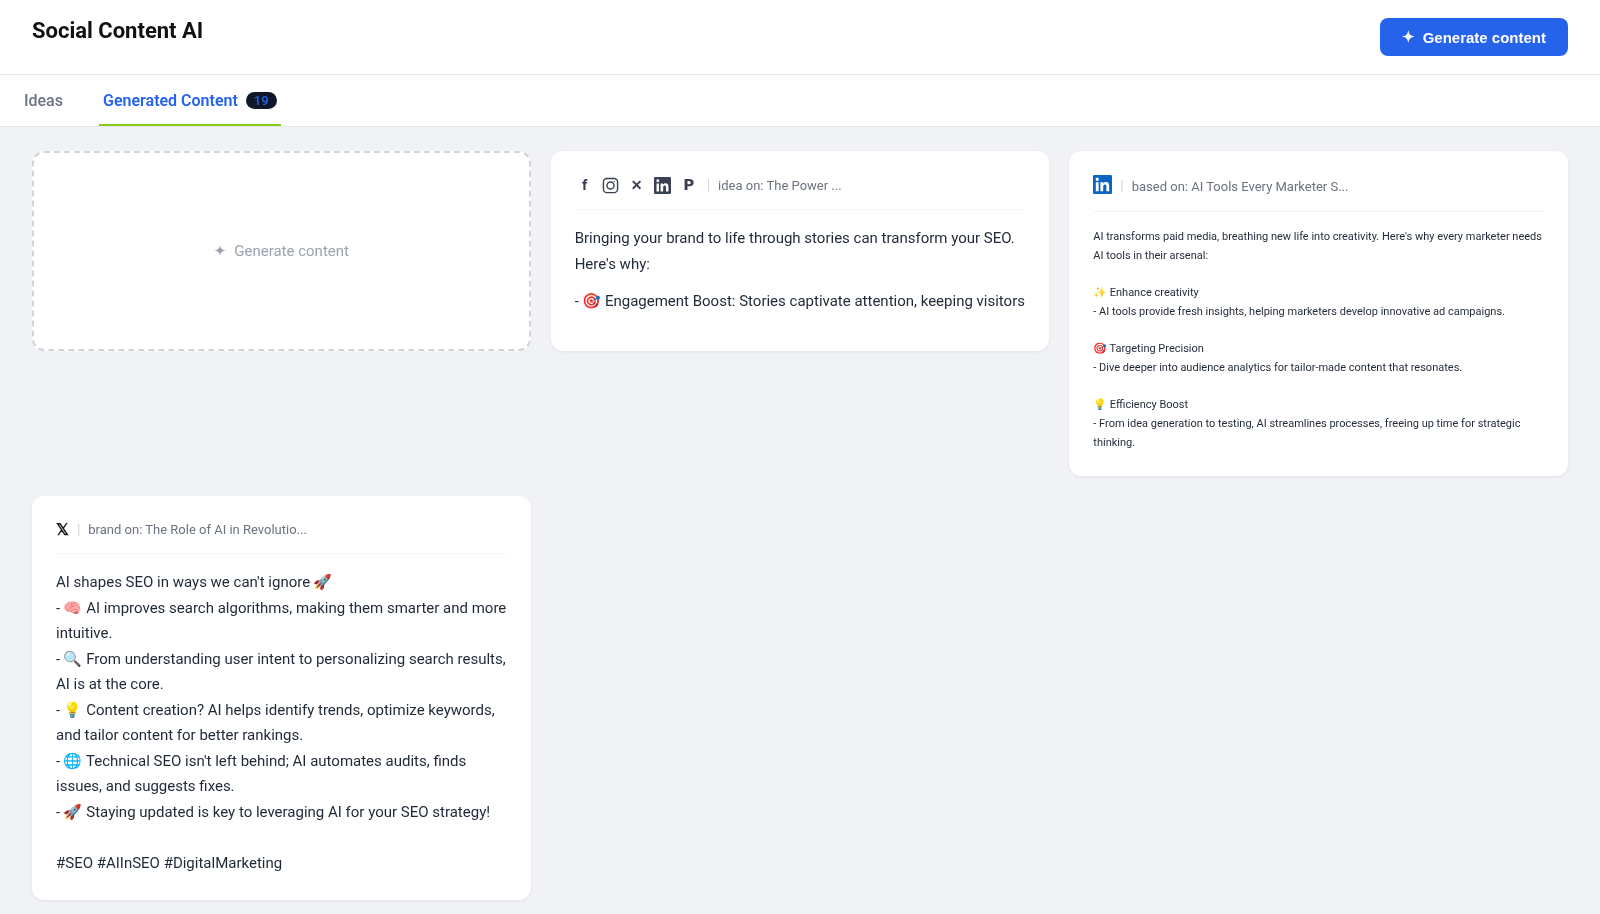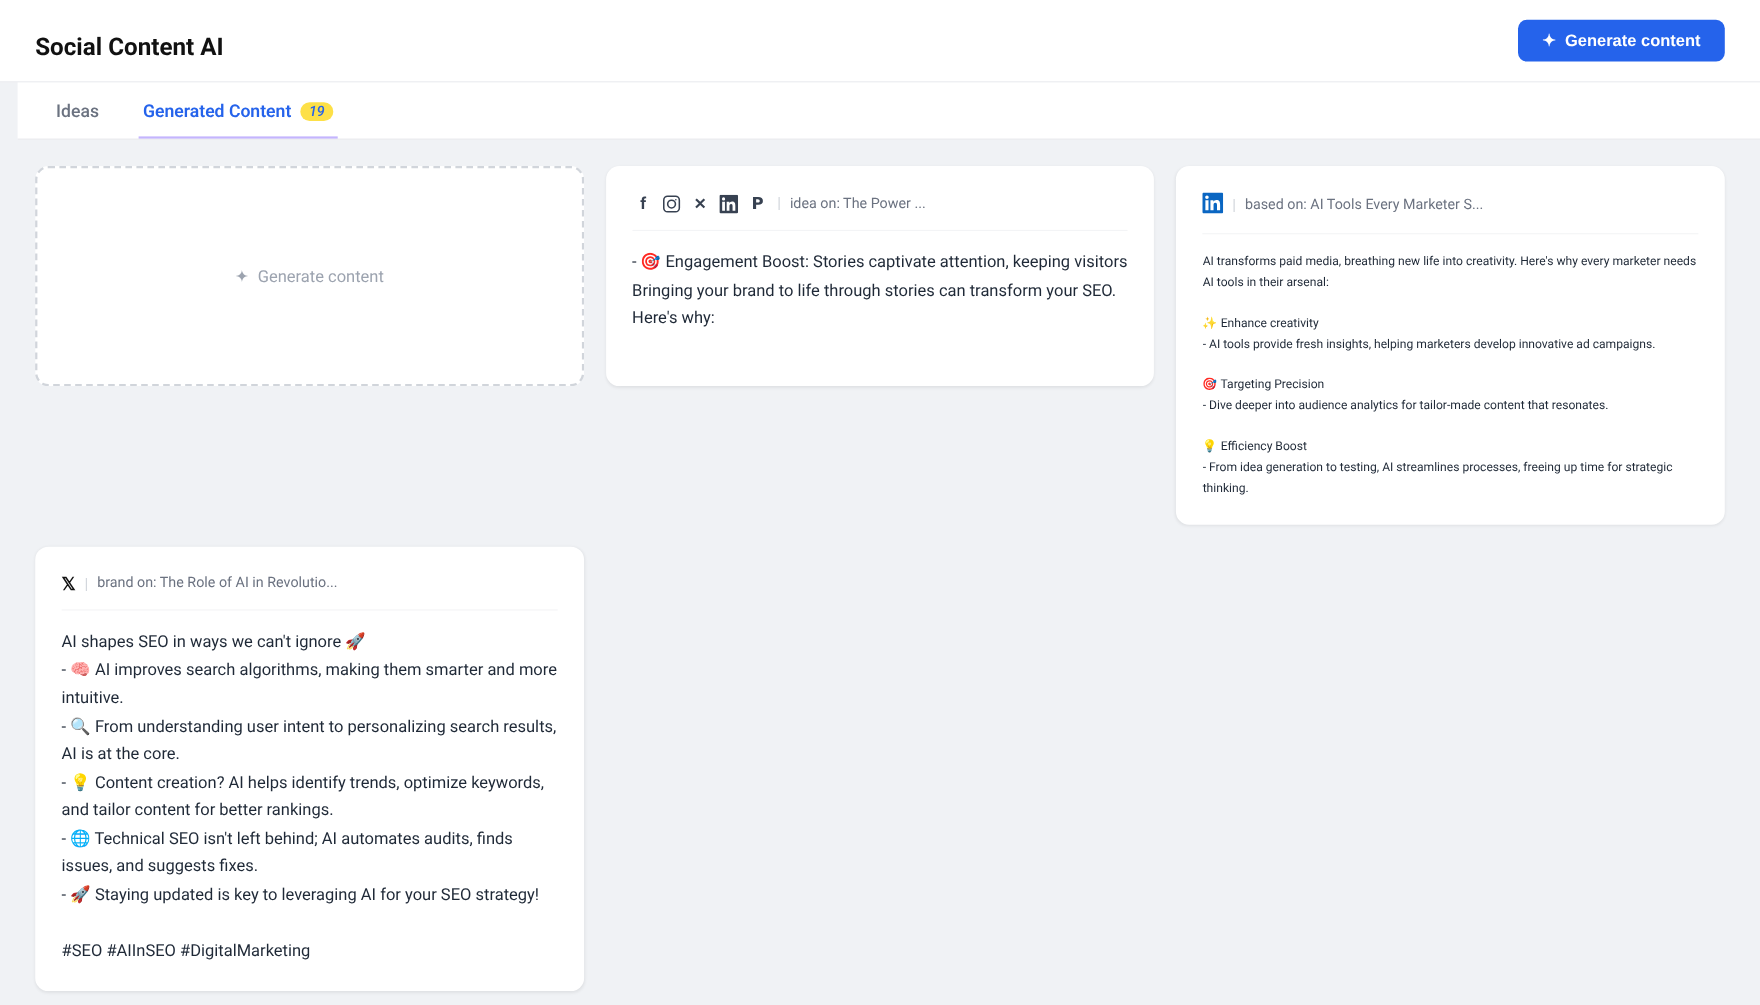--- a/index.html
+++ b/index.html
@@ -4,21 +4,21 @@
   <style>
     * { box-sizing: border-box; margin: 0; padding: 0; }
     body {
       font-family: -apple-system, BlinkMacSystemFont, 'Segoe UI', Roboto, sans-serif;
       background: #f0f2f5;
       color: #1a1a1a;
       min-height: 914px;
     }
     .app-header {
       display: flex;
-      align-items: flex-end;
+      align-items: flex-start;
       justify-content: space-between;
       padding: 18px 32px;
       background: #fff;
       border-bottom: 1px solid #e5e7eb;
     }
     .app-title {
       font-size: 22px;
       font-weight: 700;
       color: #111;
     }
@@ -30,57 +30,54 @@
       color: #fff;
       border: none;
       border-radius: 8px;
       padding: 10px 22px;
       font-size: 15px;
       font-weight: 600;
       cursor: pointer;
     }
     .tabs-bar {
       background: #fff;
-      padding: 0 31px;
+      padding: 0 20px;
       border-bottom: 1px solid #e5e7eb;
       display: flex;
       align-items: flex-end;
       gap: 0;
-      margin-left: 16px;
     }
     .tab {
       padding: 16px 4px 14px;
       margin-right: 32px;
       font-size: 16px;
       font-weight: 500;
       color: #6b7280;
       cursor: pointer;
       border-bottom: 2px solid transparent;
       display: flex;
       align-items: center;
       gap: 8px;
     }
     .tab.active {
       color: #2563eb;
-      border-bottom: 2px solid #c4b5fd;
+      border-bottom: 2px solid #84cc16;
       font-weight: 600;
-      align-items: flex-end;
     }
     .tab-badge {
       background: #e5e7eb;
       color: #374151;
       border-radius: 10px;
       padding: 1px 8px;
       font-size: 13px;
       font-weight: 500;
     }
     .tab.active .tab-badge {
-      background: #fde047;
+      background: #0f172a;
       color: #2563eb;
-      font-style: italic;
     }
     .content-area {
       padding: 24px 32px;
       display: grid;
       grid-template-columns: 1fr 1fr 1fr;
       gap: 20px;
       align-items: start;
     }
     .card {
       background: #fff;
@@ -189,22 +186,22 @@
               <path d="M20.447 20.452h-3.554v-5.569c0-1.328-.027-3.037-1.852-3.037-1.853 0-2.136 1.445-2.136 2.939v5.667H9.351V9h3.414v1.561h.046c.477-.9 1.637-1.85 3.37-1.85 3.601 0 4.267 2.37 4.267 5.455v6.286zM5.337 7.433a2.062 2.062 0 01-2.063-2.065 2.064 2.064 0 112.063 2.065zm1.782 13.019H3.555V9h3.564v11.452zM22.225 0H1.771C.792 0 0 .774 0 1.729v20.542C0 23.227.792 24 1.771 24h20.451C23.2 24 24 23.227 24 22.271V1.729C24 .774 23.2 0 22.222 0h.003z"></path>
             </svg>
         </span>
         <span class="platform-icon" style="font-weight:700;font-size:15px;color:#374151;">𝗣</span>
       </div>
       <span class="card-header-divider">|</span>
       <span class="card-source">idea on: The Power ...</span>
     </div>
     <div class="card-body">
       <div style="font-size:15px;line-height:1.7;color:#1f2937;">
+        <div>Bringing your brand to life through stories can transform your SEO. Here's why:</div>
         <div style="margin-top:12px;">- 🎯 Engagement Boost: Stories captivate attention, keeping visitors</div>
-        <div>Bringing your brand to life through stories can transform your SEO. Here's why:</div>
       </div>
     </div>
   </div>
 
   <div class="card">
     <div class="card-header">
       <span>
         <svg width="19" height="19" viewBox="0 0 24 24" fill="#0a66c2">
             <path d="M20.447 20.452h-3.554v-5.569c0-1.328-.027-3.037-1.852-3.037-1.853 0-2.136 1.445-2.136 2.939v5.667H9.351V9h3.414v1.561h.046c.477-.9 1.637-1.85 3.37-1.85 3.601 0 4.267 2.37 4.267 5.455v6.286zM5.337 7.433a2.062 2.062 0 01-2.063-2.065 2.064 2.064 0 112.063 2.065zm1.782 13.019H3.555V9h3.564v11.452zM22.225 0H1.771C.792 0 0 .774 0 1.729v20.542C0 23.227.792 24 1.771 24h20.451C23.2 24 24 23.227 24 22.271V1.729C24 .774 23.2 0 22.222 0h.003z"></path>
           </svg>

